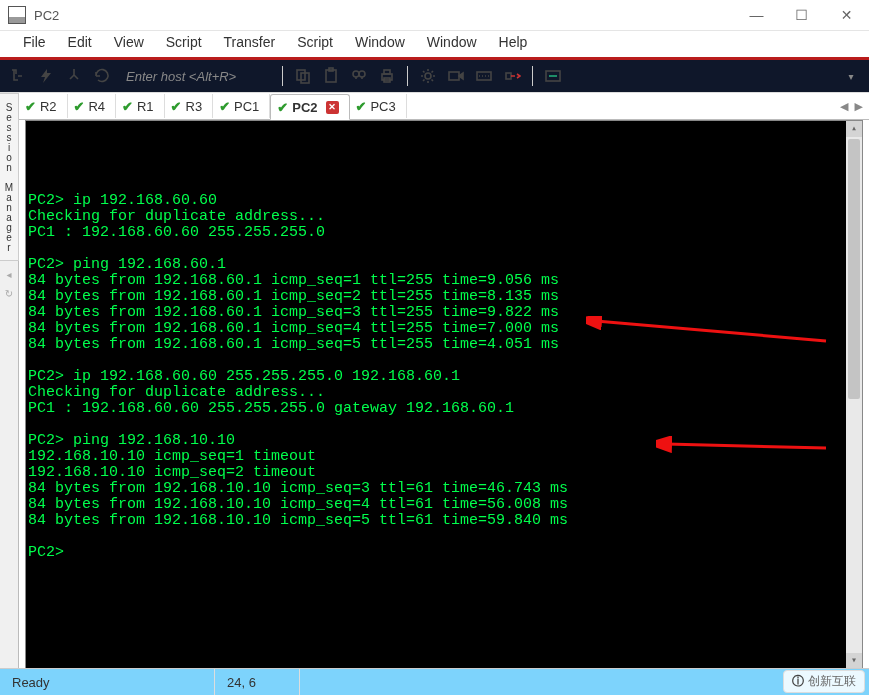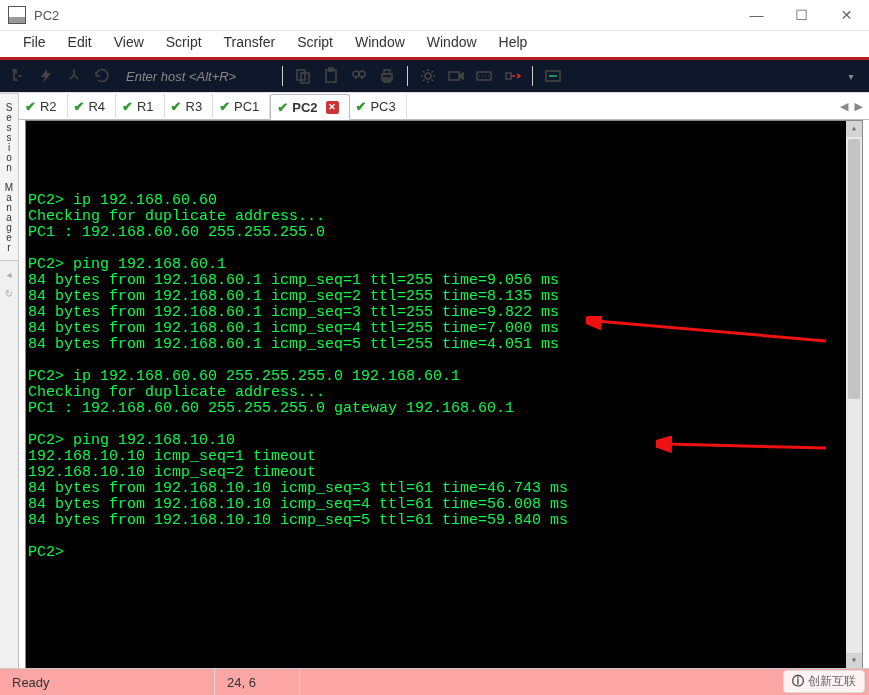--- a/index.html
+++ b/index.html
@@ -235,21 +235,21 @@
     pointer-events: none;
     z-index: 5;
   }
   
   .statusbar {
     position: absolute;
     bottom: 0;
     left: 0;
     right: 0;
     height: 26px;
-    background: #fca5a5;
+    background: #7dd3fc;
     border-top: 1px solid #ccc;
     display: flex;
     align-items: center;
     font-size: 13px;
     margin-top: 37px;
   }
   .statusbar .cell {
     padding: 0 12px;
     border-right: 1px solid #ddd;
     height: 100%;

